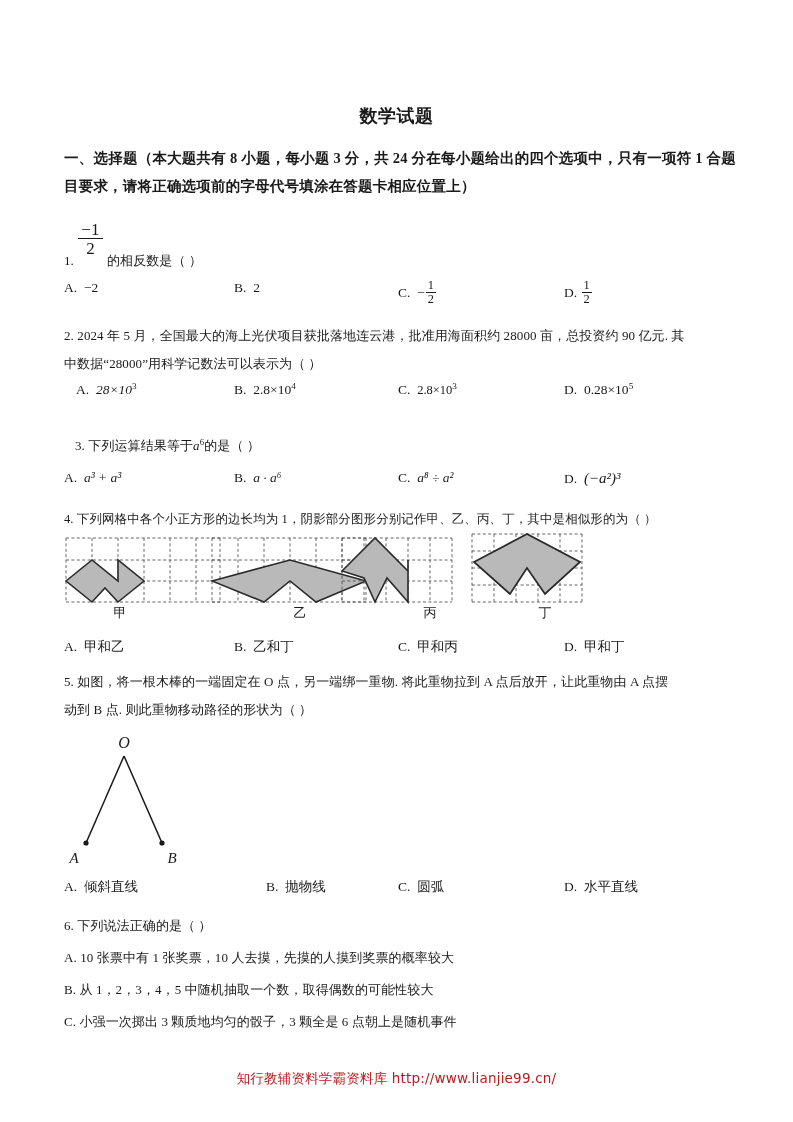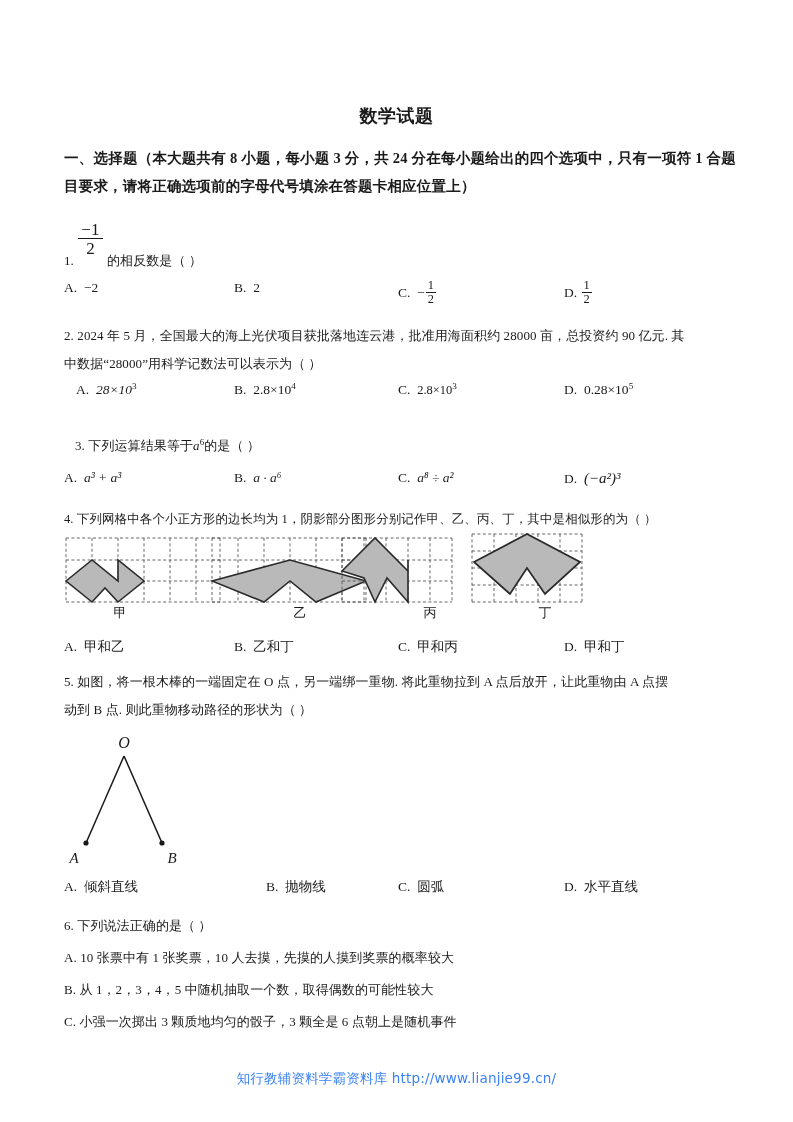--- a/index.html
+++ b/index.html
@@ -114,21 +114,21 @@
     font-size: 13px;
     text-align: center;
   }
   .footer {
     position: absolute;
     left: 0;
     top: 1070px;
     width: 793px;
     text-align: center;
     font-size: 13.5px;
-    color: #3b82f6;
+    color: #b91c1c;
     font-family: "DejaVu Sans", "Liberation Sans", sans-serif;
     letter-spacing: 0.2px;
   }
   .gridfig { position: absolute; }
   .pend { position: absolute; }
 </style>
 </head>
 <body>
 
 <div class="page">

